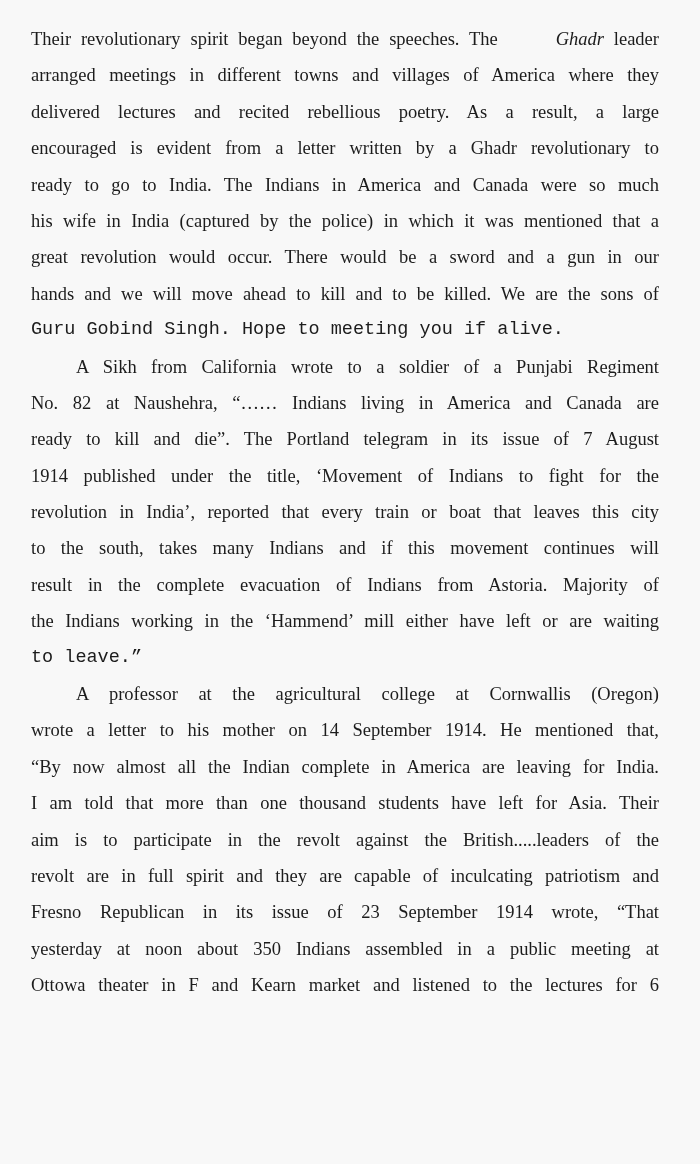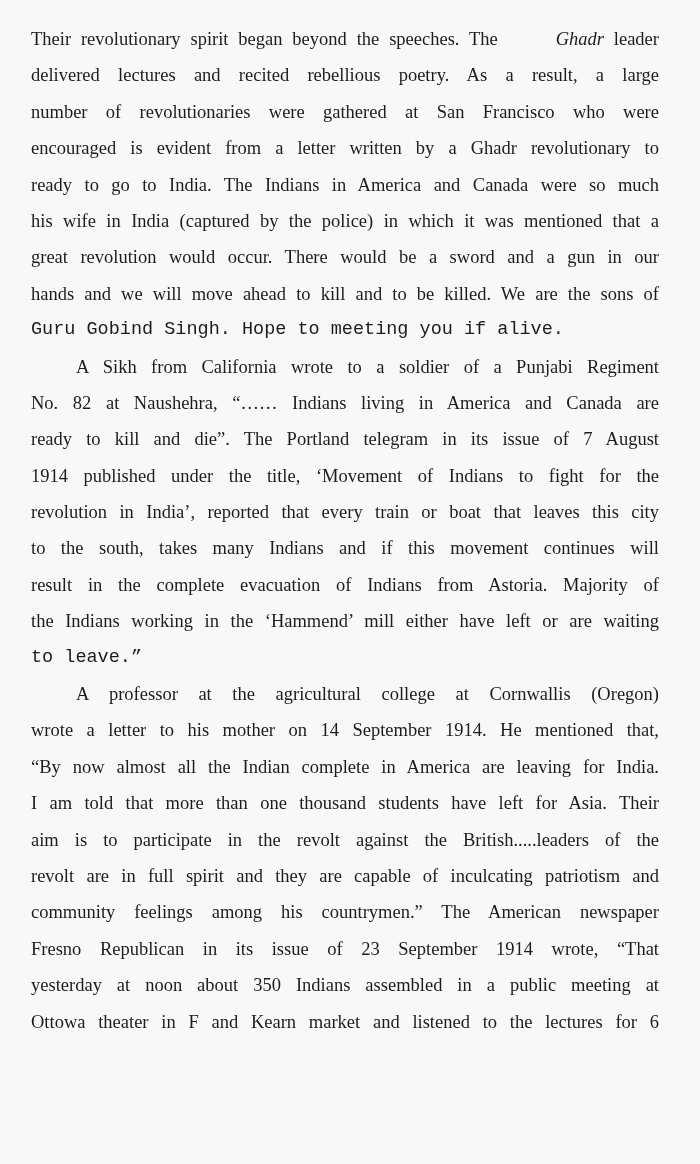--- a/index.html
+++ b/index.html
@@ -46,22 +46,22 @@
     margin-left: 48px;
   }
 </style>
 </head>
 <body style="background: rgb(248, 248, 248);">
 
 <div class="page">
   <div class="text-block" id="text-block" style="color: rgb(28, 28, 28);">
       <div class="paragraph">
         <div class="line">Their revolutionary spirit began beyond the speeches.  The <i>Ghadr</i> leader</div>
+        <div class="line">arranged meetings in different towns and villages of America where they</div>
         <div class="line">delivered lectures and recited rebellious poetry.  As a result, a large</div>
-        <div class="line">number of revolutionaries were gathered at San Francisco who were</div>
         <div class="line">encouraged is evident from a letter written by a Ghadr revolutionary to</div>
         <div class="line">ready to go to India.  The Indians in America and Canada were so much</div>
         <div class="line">his wife in India (captured by the police) in which it was mentioned that a</div>
         <div class="line">great revolution would occur.  There would be a sword and a gun in our</div>
         <div class="line">hands and we will move ahead to kill and to be killed.  We are the sons of</div>
         <div class="line last-left">Guru Gobind Singh.  Hope to meeting you if alive.</div>
       </div>
       <div class="paragraph">
         <div class="line indent">A Sikh from California wrote to a soldier of a Punjabi Regiment</div>
         <div class="line">No. 82 at Naushehra, “…… Indians living in America and Canada are</div>
@@ -73,19 +73,18 @@
         <div class="line">the Indians working in the ‘Hammend’ mill either have left or are waiting</div>
         <div class="line last-left">to leave.”</div>
       </div>
       <div class="paragraph">
         <div class="line indent">A professor at the agricultural college at Cornwallis (Oregon)</div>
         <div class="line">wrote a letter to his mother on 14 September 1914.  He mentioned that,</div>
         <div class="line">“By now almost all the Indian complete in America are leaving for India.</div>
         <div class="line">I am told that more than one thousand students have left for Asia. Their</div>
         <div class="line">aim is to participate in the revolt against the British.....leaders of the</div>
         <div class="line">revolt are in full spirit and they are capable of inculcating patriotism and</div>
-        <div class="line">community feelings among his countrymen.”  The American newspaper</div>
         <div class="line">Fresno Republican in its issue of 23 September 1914 wrote, “That</div>
         <div class="line">yesterday at noon about 350 Indians assembled in a public meeting at</div>
         <div class="line">Ottowa theater in F and Kearn market and listened to the lectures for 6</div>
       </div>
     </div>
 </div>
 
 </body></html>

